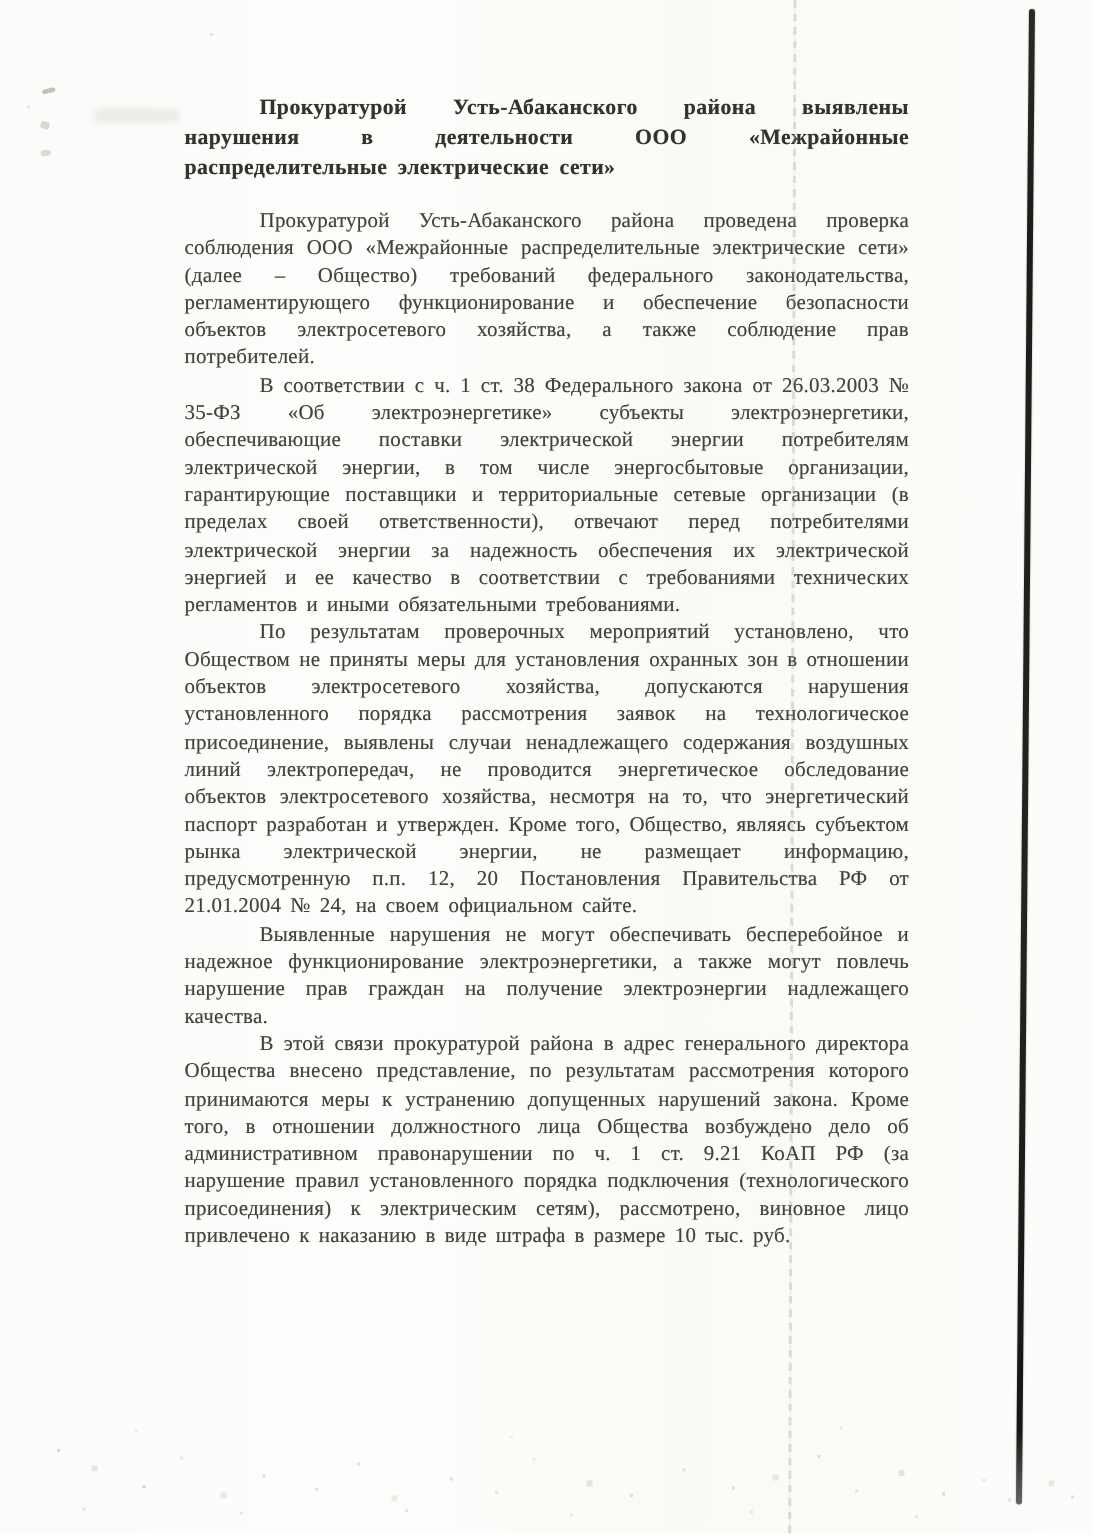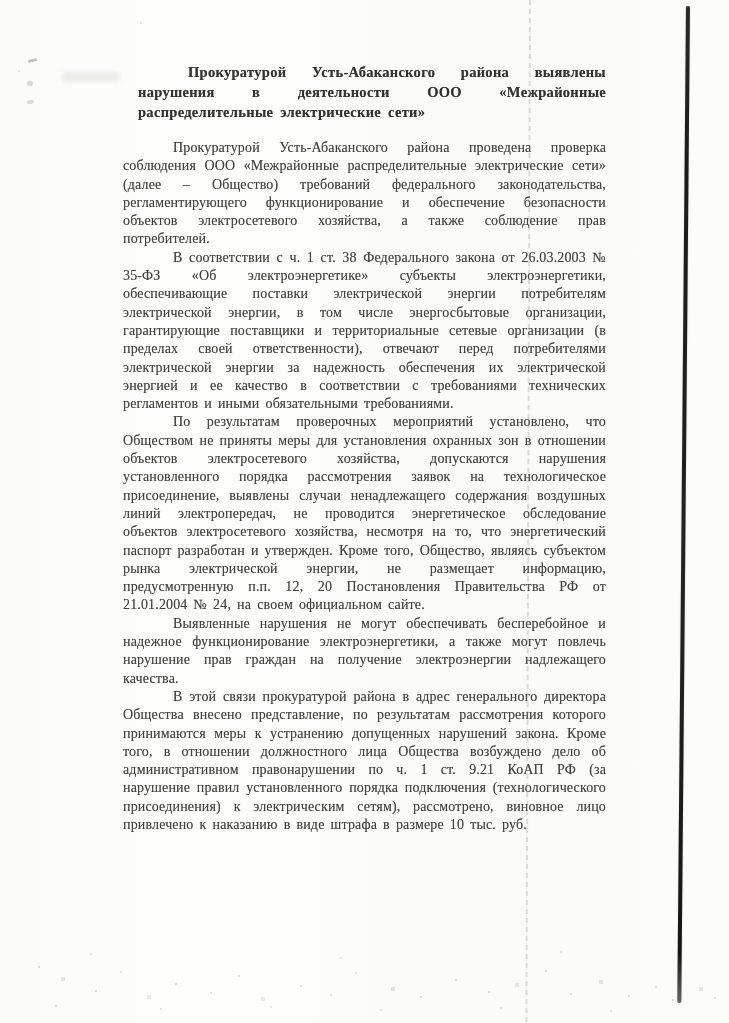--- a/index.html
+++ b/index.html
@@ -13,21 +13,21 @@
     font-family: "Liberation Serif", "DejaVu Serif", serif;
   }
   .text-block {
     position: absolute;
     left: 123px;
     top: 62px;
     width: 483px;
     color: #42423c;
   }
   .doc-title {
-    margin: 0 0 17px 15px;
+    margin: 0 0 17px 0;
     font-size: 14.5px;
     line-height: 20px;
     font-weight: bold;
     text-align: justify;
     text-indent: 50px;
     word-spacing: 3px;
     letter-spacing: 0.3px;
     color: #33332e;
     text-shadow: 0 0 0.5px rgba(50,50,45,0.55);
   }

